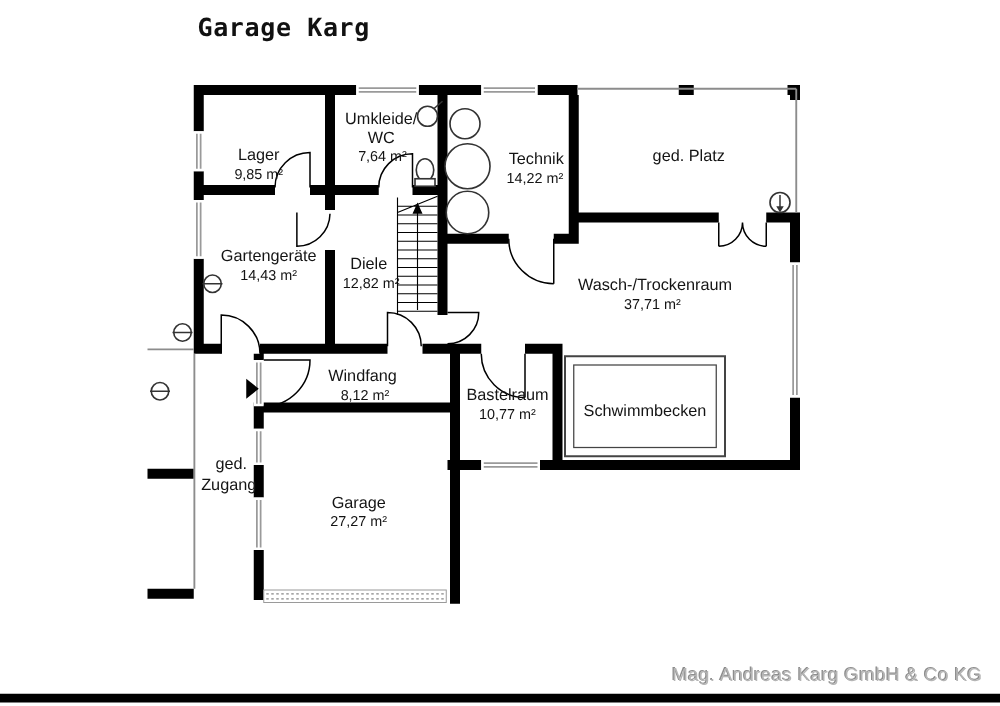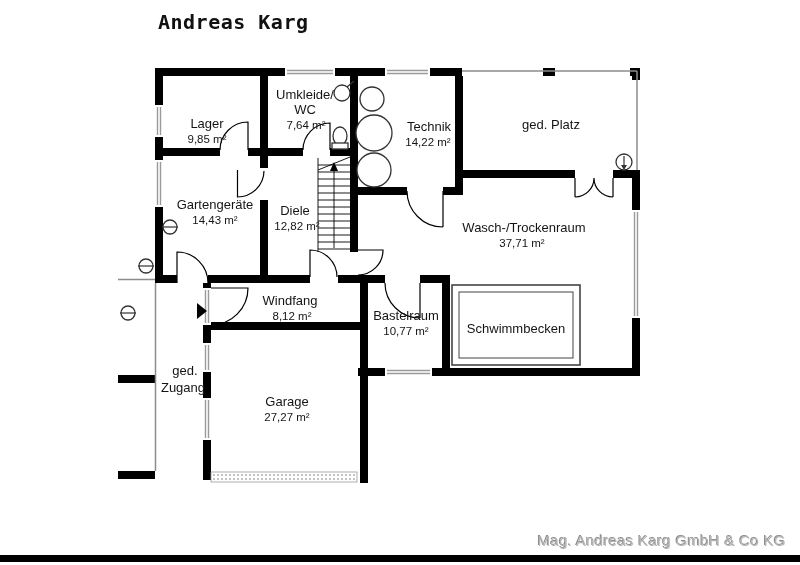--- a/index.html
+++ b/index.html
@@ -20,21 +20,21 @@
   .win{stroke:#9a9a9a;stroke-width:1.4;fill:none;}
   .winbase{fill:#fff;}
   .door{stroke:#000;stroke-width:1.2;fill:none;}
   .thin{stroke:#8c8c8c;stroke-width:1.5;fill:none;}
   .fix{stroke:#333;stroke-width:1.3;fill:#fff;}
   .stair{stroke:#000;stroke-width:.9;fill:none;}
 </style>
 </head>
 <body>
 
-<div id="header"><span>Andreas Karg</span><br></div>
+<div id="header"><span>Garage Karg</span><br></div>
 
 <svg width="800" height="565" viewBox="0 0 800 565">
 
   <path class="wall" d="
     M155,68h130v8h-130z M335,68h50v8h-50z M430,68h32v8h-32z
     M155,76h8v29h-8z M155,137h8v23h-8z M155,207h8v76h-8z
     M155,148h65v8h-65z M248,148h55v8h-55z M330,148h28v8h-28z
     M260,76h8v72h-8z M260,156h8v12h-8z M260,200h8v83h-8z
     M350,76h8v176h-8z
     M455,76h8v119h-8z

